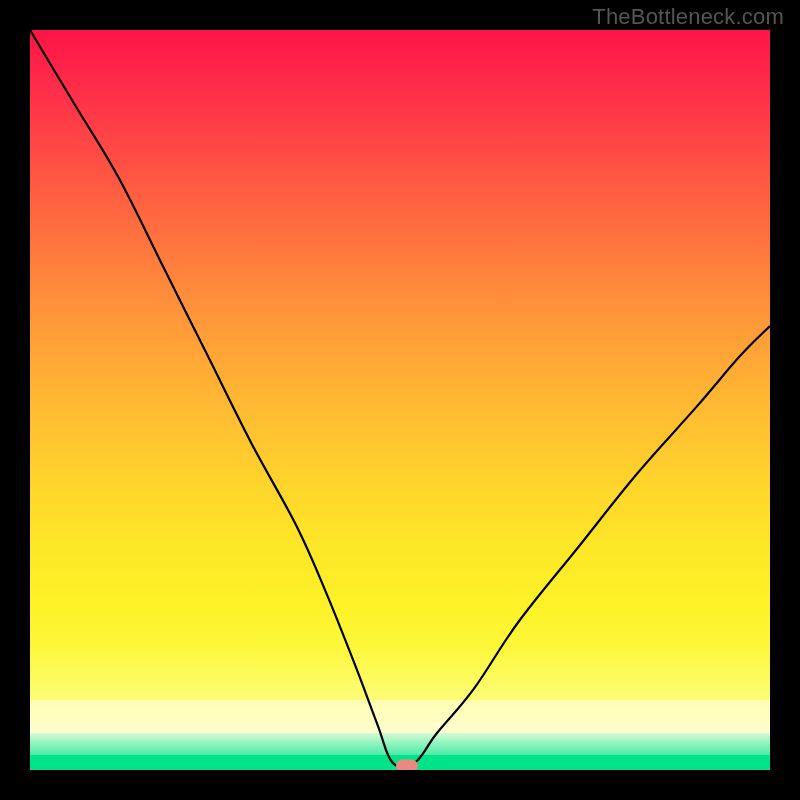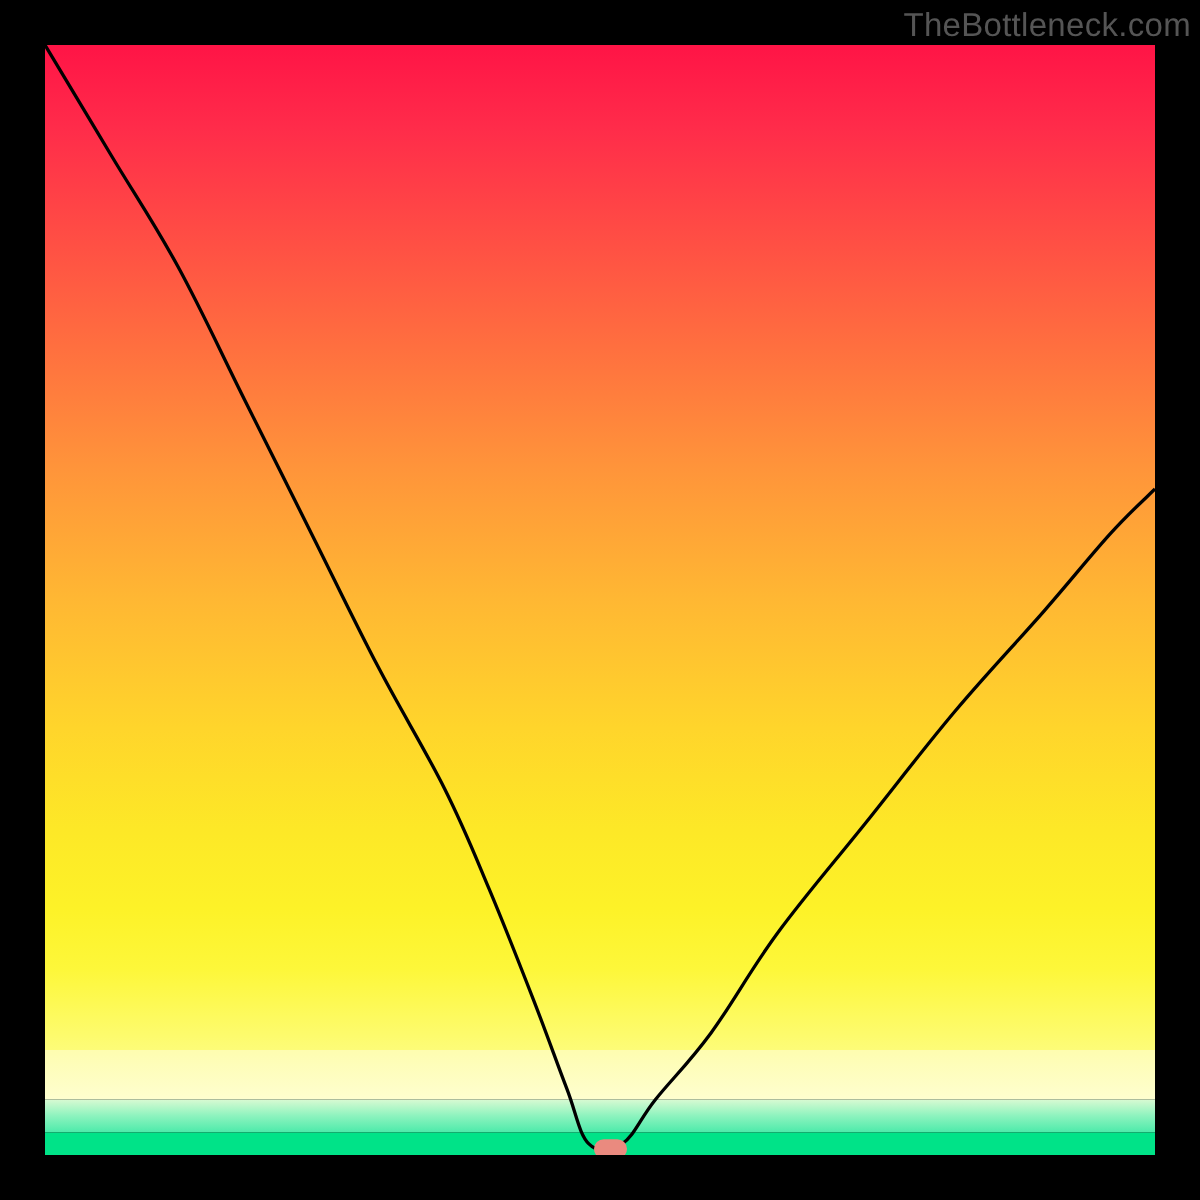--- a/index.html
+++ b/index.html
@@ -13,21 +13,21 @@
   }
   .wrap {
     position: relative;
     width: 800px;
     height: 800px;
     background: #000;
   }
   .watermark {
     position: absolute;
     top: 4px;
-    right: 6px;
+    right: 16px;
     color: #555;
     font-size: 22px;
     font-weight: 500;
     letter-spacing: 0.2px;
     z-index: 5;
     user-select: none;
   }
   .plot-frame {
     position: absolute;
     left: 30px;

